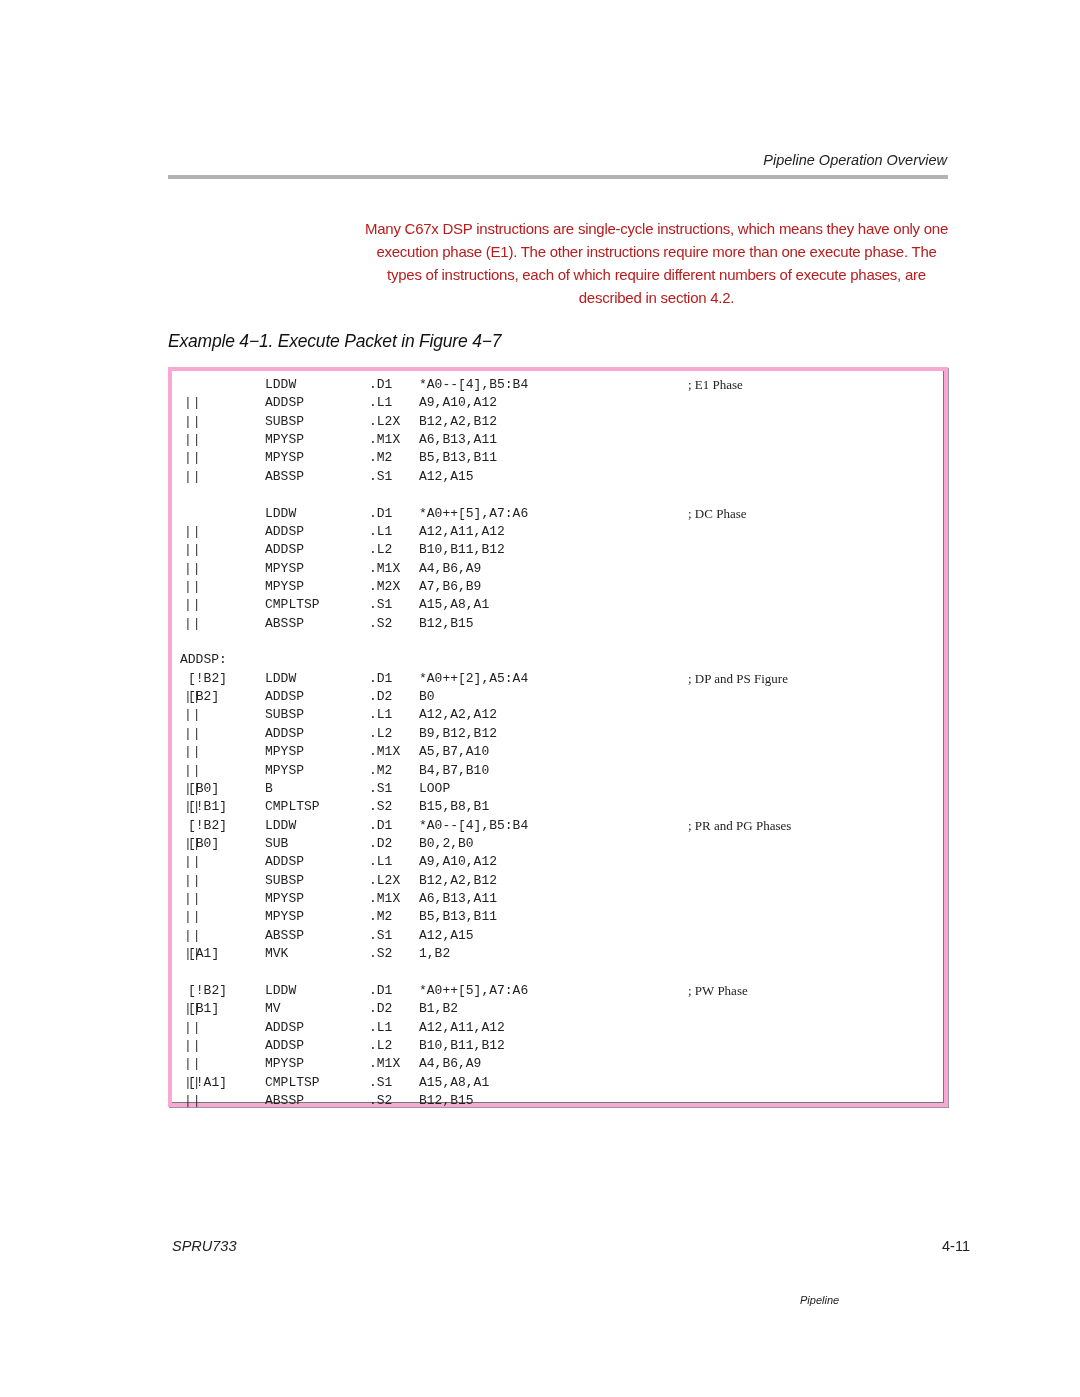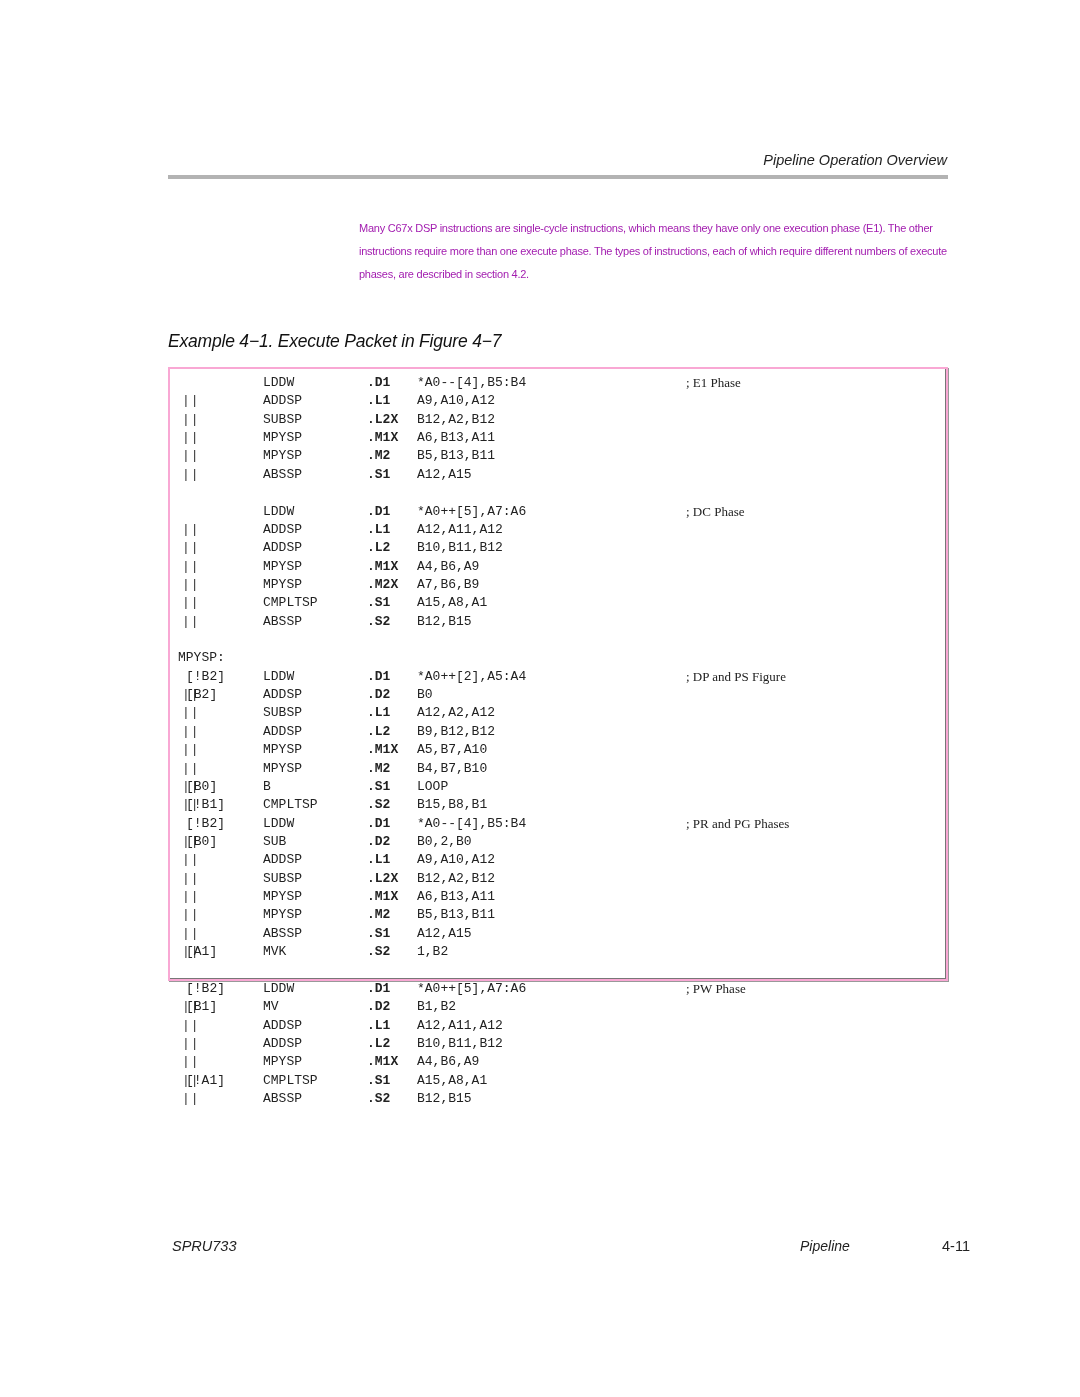--- a/index.html
+++ b/index.html
@@ -6,53 +6,54 @@
   body { width: 1080px; height: 1397px; position: relative; overflow: hidden; color: #111; }
   .header-title {
     position: absolute; right: 133px; top: 152px;
     font-family: "Liberation Sans", sans-serif; font-style: italic; font-size: 14.5px; color: #222;
   }
   .header-rule {
     position: absolute; left: 168px; top: 175px; width: 780px; height: 4px; background: #b3b3b3;
   }
   .intro {
     position: absolute; left: 359px; top: 217px; width: 595px;
-    font-family: "Liberation Sans", sans-serif; font-size: 11px; line-height: 23px; color: #a21caf;
+    font-family: "Liberation Sans", sans-serif; font-size: 15px; line-height: 23px; color: #b91c1c;
     letter-spacing: -0.25px;
+    text-align: center;
   }
   .example-title {
     position: absolute; left: 168px; top: 331px;
     font-family: "Liberation Sans", sans-serif; font-style: italic; font-size: 17.5px; color: #111;
     letter-spacing: -0.2px;
   }
   .code-box {
-    position: absolute; left: 168px; top: 367px; width: 780px; height: 614px;
-    border: 2px solid #f9a8d4; box-shadow: inset -1px -1px 0 #777, 1px 1px 0 #999;
+    position: absolute; left: 168px; top: 367px; width: 780px; height: 740px;
+    border: 4px solid #f9a8d4; box-shadow: inset -1px -1px 0 #777, 1px 1px 0 #999;
     box-sizing: border-box;
   }
   .code-line {
     position: absolute; height: 18px; left: 0; width: 100%;
     font-family: "Liberation Mono", monospace; font-size: 13px; line-height: 18px; color: #222;
     white-space: pre;
   }
   .code-line span { position: absolute; top: 0; }
   .c-par { left: 12px; letter-spacing: 1px; color: #333; }
   .c-cond { left: 16px; }
   .c-label { left: 8px; }
   .c-mn { left: 93px; }
-  .c-unit { left: 197px; font-weight: bold; }
+  .c-unit { left: 197px; }
   .c-ops { left: 247px; }
   .c-cmt { left: 516px; font-family: Liberation Serif, serif; }
   .footer-left {
     position: absolute; left: 172px; top: 1238px;
     font-family: "Liberation Sans", sans-serif; font-style: italic; font-size: 14.5px; color: #222;
   }
   .footer-mid {
-    position: absolute; left: 800px; top: 1238px;
-    font-family: "Liberation Sans", sans-serif; font-style: italic; font-size: 14px; color: #222;
+    position: absolute; left: 800px; top: 1294px;
+    font-family: "Liberation Sans", sans-serif; font-style: italic; font-size: 11px; color: #222;
   }
   .footer-right {
     position: absolute; left: 914px; top: 1238px;
     font-family: "Liberation Sans", sans-serif; font-size: 14.5px; color: #222; margin-left: 28px;
   }
 </style>
 </head>
 <body>
 
 <div>
@@ -72,21 +73,21 @@
       <div class="code-line" style="top: 96.8px;"><span class="c-par">||</span><span class="c-cond"></span><span class="c-label"></span><span class="c-mn">ABSSP</span><span class="c-unit">.S1</span><span class="c-ops">A12,A15</span><span class="c-cmt"></span></div>
       <div class="code-line" style="top: 115.16px;"><span class="c-par"></span><span class="c-cond"></span><span class="c-label"></span><span class="c-mn"></span><span class="c-unit"></span><span class="c-ops"></span><span class="c-cmt"></span></div>
       <div class="code-line" style="top: 133.52px;"><span class="c-par"></span><span class="c-cond"></span><span class="c-label"></span><span class="c-mn">LDDW</span><span class="c-unit">.D1</span><span class="c-ops">*A0++[5],A7:A6</span><span class="c-cmt">; DC Phase</span></div>
       <div class="code-line" style="top: 151.88px;"><span class="c-par">||</span><span class="c-cond"></span><span class="c-label"></span><span class="c-mn">ADDSP</span><span class="c-unit">.L1</span><span class="c-ops">A12,A11,A12</span><span class="c-cmt"></span></div>
       <div class="code-line" style="top: 170.24px;"><span class="c-par">||</span><span class="c-cond"></span><span class="c-label"></span><span class="c-mn">ADDSP</span><span class="c-unit">.L2</span><span class="c-ops">B10,B11,B12</span><span class="c-cmt"></span></div>
       <div class="code-line" style="top: 188.6px;"><span class="c-par">||</span><span class="c-cond"></span><span class="c-label"></span><span class="c-mn">MPYSP</span><span class="c-unit">.M1X</span><span class="c-ops">A4,B6,A9</span><span class="c-cmt"></span></div>
       <div class="code-line" style="top: 206.96px;"><span class="c-par">||</span><span class="c-cond"></span><span class="c-label"></span><span class="c-mn">MPYSP</span><span class="c-unit">.M2X</span><span class="c-ops">A7,B6,B9</span><span class="c-cmt"></span></div>
       <div class="code-line" style="top: 225.32px;"><span class="c-par">||</span><span class="c-cond"></span><span class="c-label"></span><span class="c-mn">CMPLTSP</span><span class="c-unit">.S1</span><span class="c-ops">A15,A8,A1</span><span class="c-cmt"></span></div>
       <div class="code-line" style="top: 243.68px;"><span class="c-par">||</span><span class="c-cond"></span><span class="c-label"></span><span class="c-mn">ABSSP</span><span class="c-unit">.S2</span><span class="c-ops">B12,B15</span><span class="c-cmt"></span></div>
       <div class="code-line" style="top: 262.04px;"><span class="c-par"></span><span class="c-cond"></span><span class="c-label"></span><span class="c-mn"></span><span class="c-unit"></span><span class="c-ops"></span><span class="c-cmt"></span></div>
-      <div class="code-line" style="top: 280.4px;"><span class="c-par"></span><span class="c-cond"></span><span class="c-label">MPYSP:</span><span class="c-mn"></span><span class="c-unit"></span><span class="c-ops"></span><span class="c-cmt"></span></div>
+      <div class="code-line" style="top: 280.4px;"><span class="c-par"></span><span class="c-cond"></span><span class="c-label">ADDSP:</span><span class="c-mn"></span><span class="c-unit"></span><span class="c-ops"></span><span class="c-cmt"></span></div>
       <div class="code-line" style="top: 298.76px;"><span class="c-par"></span><span class="c-cond">[!B2]</span><span class="c-label"></span><span class="c-mn">LDDW</span><span class="c-unit">.D1</span><span class="c-ops">*A0++[2],A5:A4</span><span class="c-cmt">; DP and PS Figure</span></div>
       <div class="code-line" style="top: 317.12px;"><span class="c-par">||</span><span class="c-cond">[B2]</span><span class="c-label"></span><span class="c-mn">ADDSP</span><span class="c-unit">.D2</span><span class="c-ops">B0</span><span class="c-cmt"></span></div>
       <div class="code-line" style="top: 335.48px;"><span class="c-par">||</span><span class="c-cond"></span><span class="c-label"></span><span class="c-mn">SUBSP</span><span class="c-unit">.L1</span><span class="c-ops">A12,A2,A12</span><span class="c-cmt"></span></div>
       <div class="code-line" style="top: 353.84px;"><span class="c-par">||</span><span class="c-cond"></span><span class="c-label"></span><span class="c-mn">ADDSP</span><span class="c-unit">.L2</span><span class="c-ops">B9,B12,B12</span><span class="c-cmt"></span></div>
       <div class="code-line" style="top: 372.2px;"><span class="c-par">||</span><span class="c-cond"></span><span class="c-label"></span><span class="c-mn">MPYSP</span><span class="c-unit">.M1X</span><span class="c-ops">A5,B7,A10</span><span class="c-cmt"></span></div>
       <div class="code-line" style="top: 390.56px;"><span class="c-par">||</span><span class="c-cond"></span><span class="c-label"></span><span class="c-mn">MPYSP</span><span class="c-unit">.M2</span><span class="c-ops">B4,B7,B10</span><span class="c-cmt"></span></div>
       <div class="code-line" style="top: 408.92px;"><span class="c-par">||</span><span class="c-cond">[B0]</span><span class="c-label"></span><span class="c-mn">B</span><span class="c-unit">.S1</span><span class="c-ops">LOOP</span><span class="c-cmt"></span></div>
       <div class="code-line" style="top: 427.28px;"><span class="c-par">||</span><span class="c-cond">[!B1]</span><span class="c-label"></span><span class="c-mn">CMPLTSP</span><span class="c-unit">.S2</span><span class="c-ops">B15,B8,B1</span><span class="c-cmt"></span></div>
       <div class="code-line" style="top: 445.64px;"><span class="c-par"></span><span class="c-cond">[!B2]</span><span class="c-label"></span><span class="c-mn">LDDW</span><span class="c-unit">.D1</span><span class="c-ops">*A0--[4],B5:B4</span><span class="c-cmt">; PR and PG Phases</span></div>
       <div class="code-line" style="top: 464px;"><span class="c-par">||</span><span class="c-cond">[B0]</span><span class="c-label"></span><span class="c-mn">SUB</span><span class="c-unit">.D2</span><span class="c-ops">B0,2,B0</span><span class="c-cmt"></span></div>

